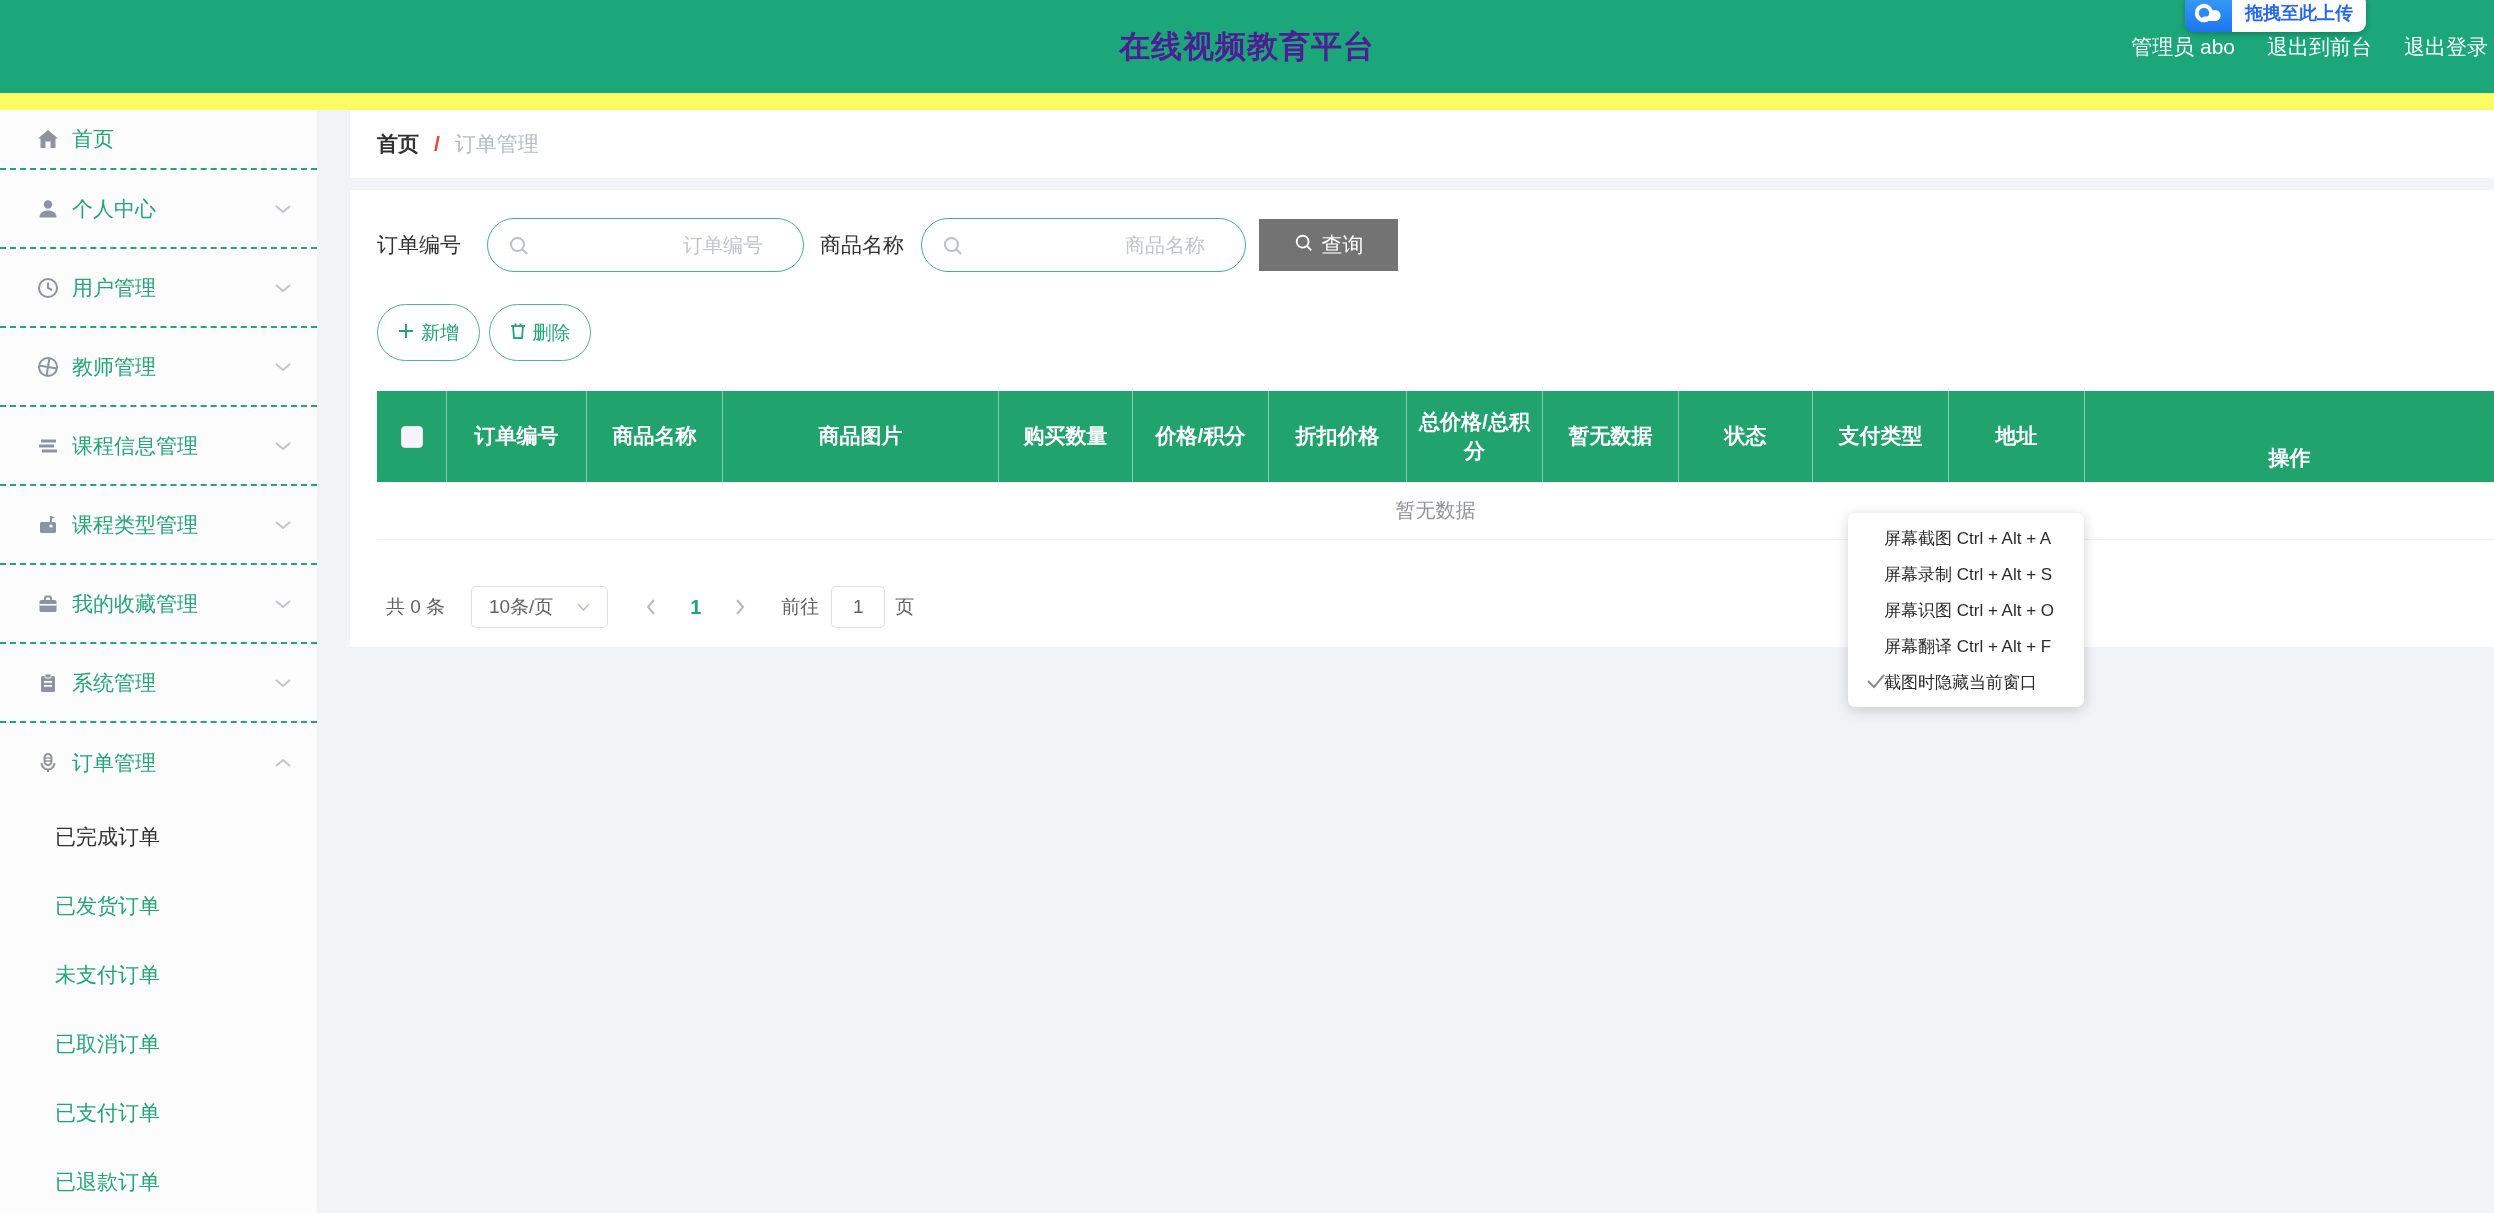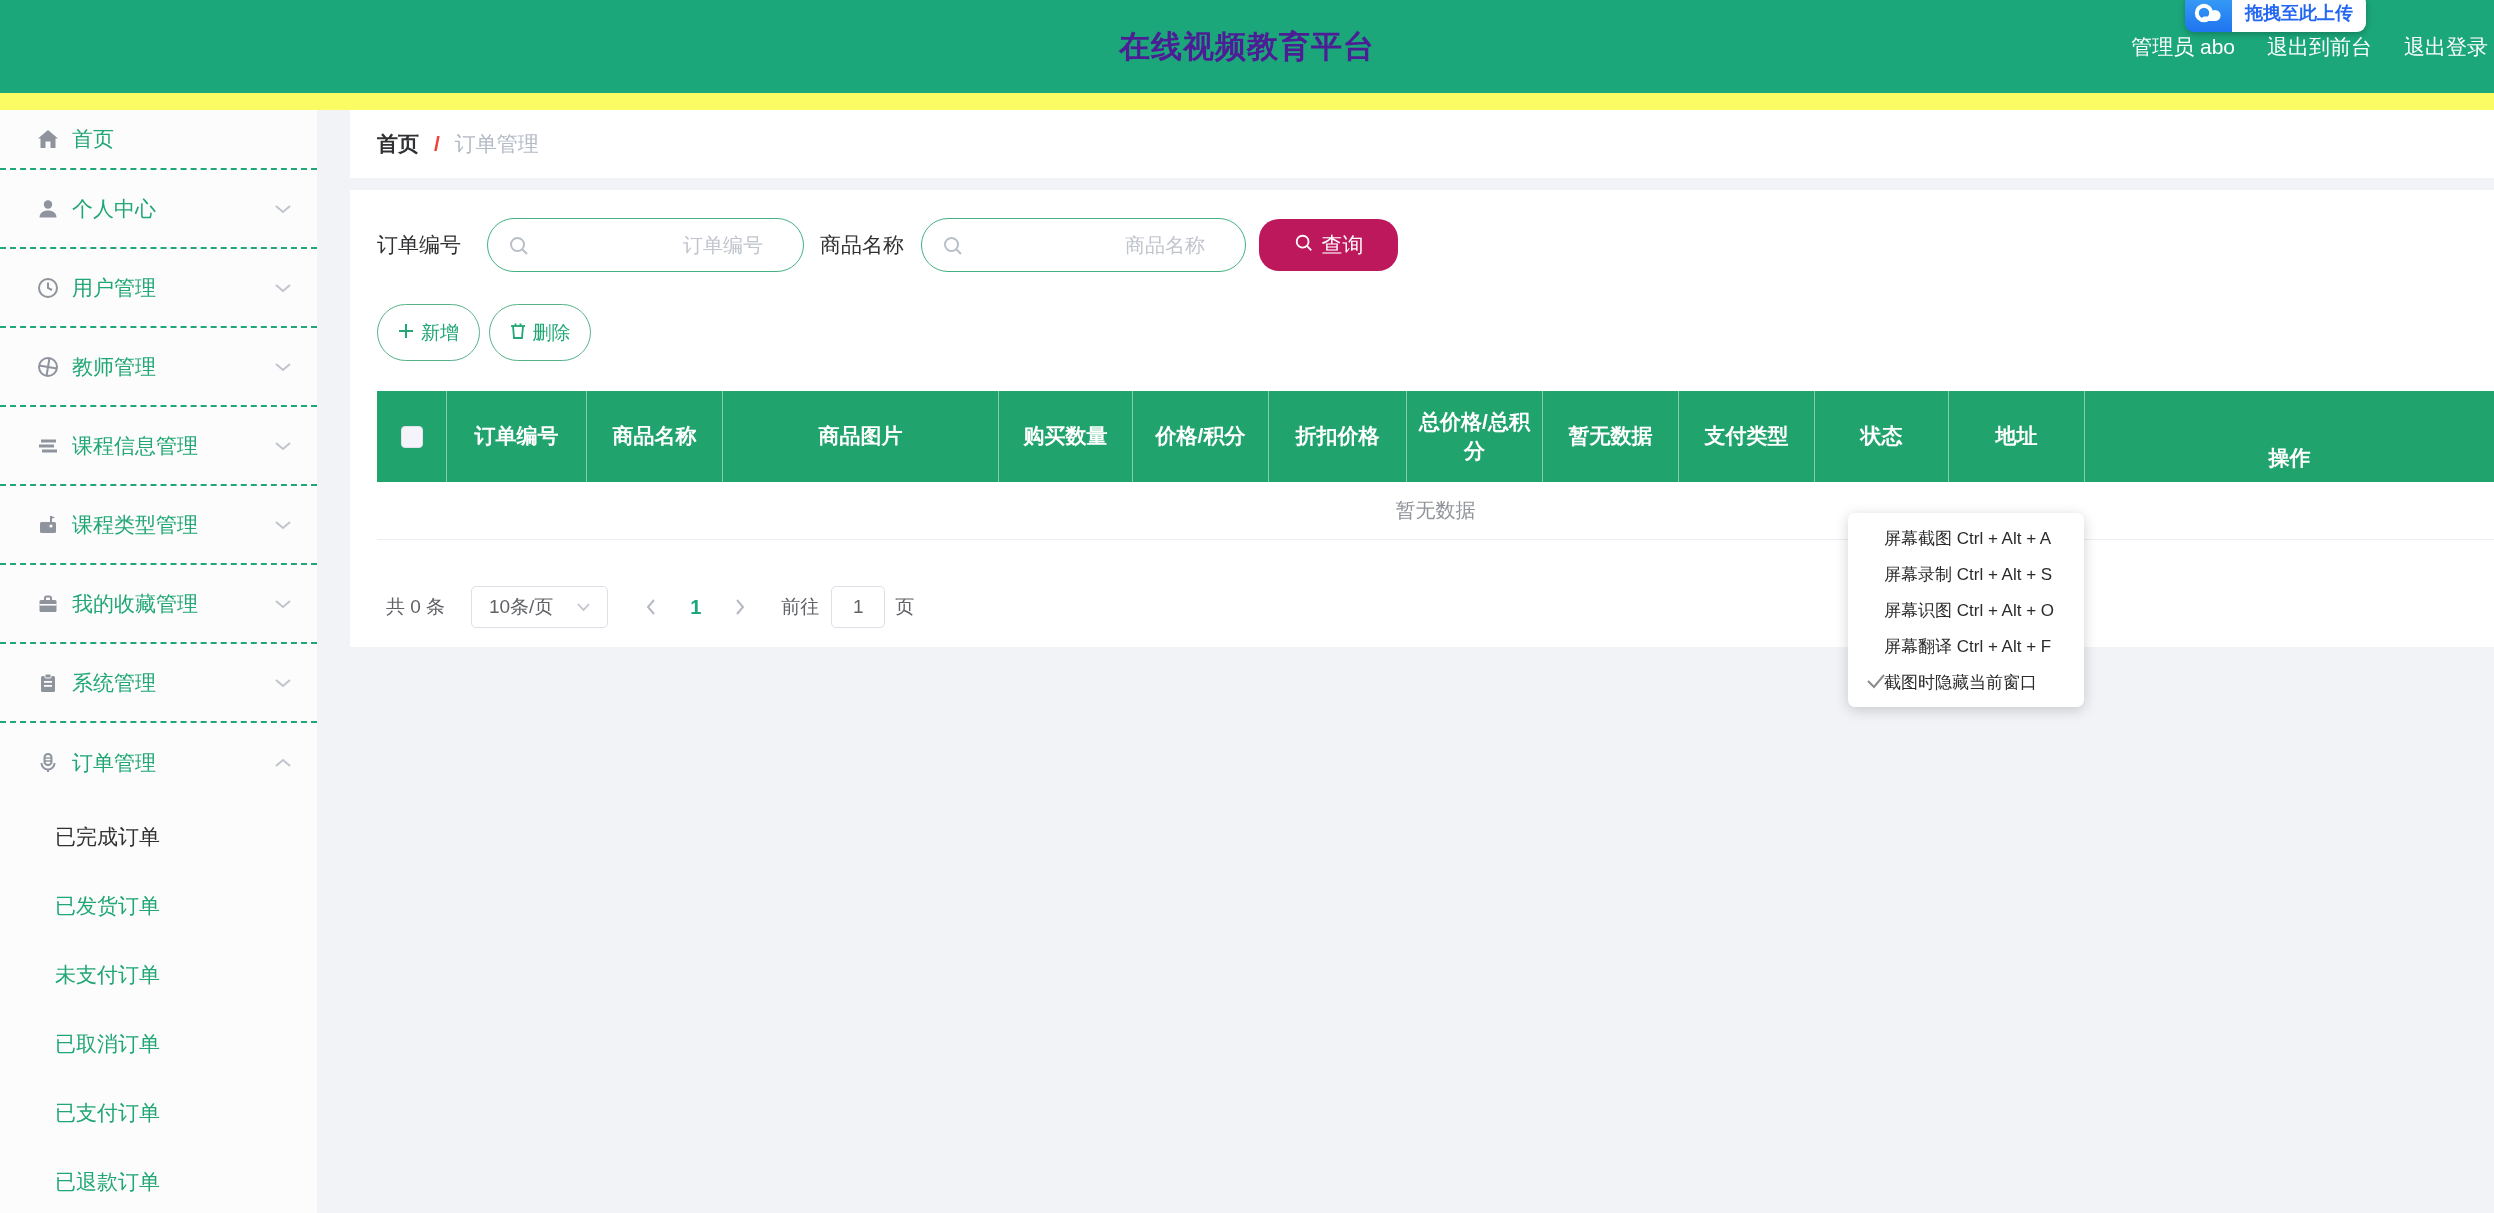--- a/index.html
+++ b/index.html
@@ -46,21 +46,21 @@
   .filter-row { position:absolute; left:27px; top:28px; height:54px; display:flex; align-items:center; }
   .filter-label { font-size:21px; color:#303133; white-space:nowrap; }
   .pill-input { position:relative; height:54px; border:1px solid #43B183; border-radius:27px; background:#fff; }
   .pill-input.w1 { width:317px; margin-left:26px; }
   .pill-input.w2 { width:325px; margin-left:17px; }
   .pill-input .mag { position:absolute; left:20px; top:16px; }
   .pill-input input { position:absolute; inset:0; border:none; outline:none; background:transparent; width:100%; height:100%;
                       padding:0 40px 0 52px; font-size:20px; color:#606266; text-align:right; font-family:inherit; }
   .pill-input input::placeholder { color:#C0C4CC; }
   .lbl2 { margin-left:16px; }
-  .search-btn { margin-left:13px; width:139px; height:52px; background:#be185d; border:none; border-radius:20px;
+  .search-btn { margin-left:13px; width:139px; height:52px; background:#737373; border:none; border-radius:0;
                 color:#fff; font-size:21px; display:flex; align-items:center; justify-content:center; gap:8px; cursor:pointer; font-family:inherit; }
 
   
   .toolbar-row { position:absolute; left:27px; top:114px; display:flex; gap:9px; }
   .ghost-btn { height:57px; border:1px solid #56B389; background:#fff; border-radius:29px; color:#21A675;
                font-size:19px; display:flex; align-items:center; justify-content:center; gap:7px; cursor:pointer; font-family:inherit; }
   .ghost-btn.add { width:103px; }
   .ghost-btn.del { width:102px; }
 
   
@@ -337,22 +337,22 @@
           <span class="cb"></span>
         </div>
         <div class="t-cell" style="width:140px;">订单编号</div>
         <div class="t-cell" style="width:136px;">商品名称</div>
         <div class="t-cell" style="width:276px;">商品图片</div>
         <div class="t-cell" style="width:134px;">购买数量</div>
         <div class="t-cell" style="width:136px;">价格/积分</div>
         <div class="t-cell" style="width:138px;">折扣价格</div>
         <div class="t-cell" style="width:136px;">总价格/总积分</div>
         <div class="t-cell" style="width:136px;">暂无数据</div>
+        <div class="t-cell" style="width:134px;">状态</div>
         <div class="t-cell" style="width:136px;">支付类型</div>
-        <div class="t-cell" style="width:134px;">状态</div>
         <div class="t-cell" style="width:136px;">地址</div>
         <div class="t-cell" style="flex:1;margin-top:44px;">操作</div>
       </div>
       <div class="t-empty">
         <span>暂无数据</span>
       </div>
     </div>
 
     <div class="pagination">
       <span>共 0 条</span>

